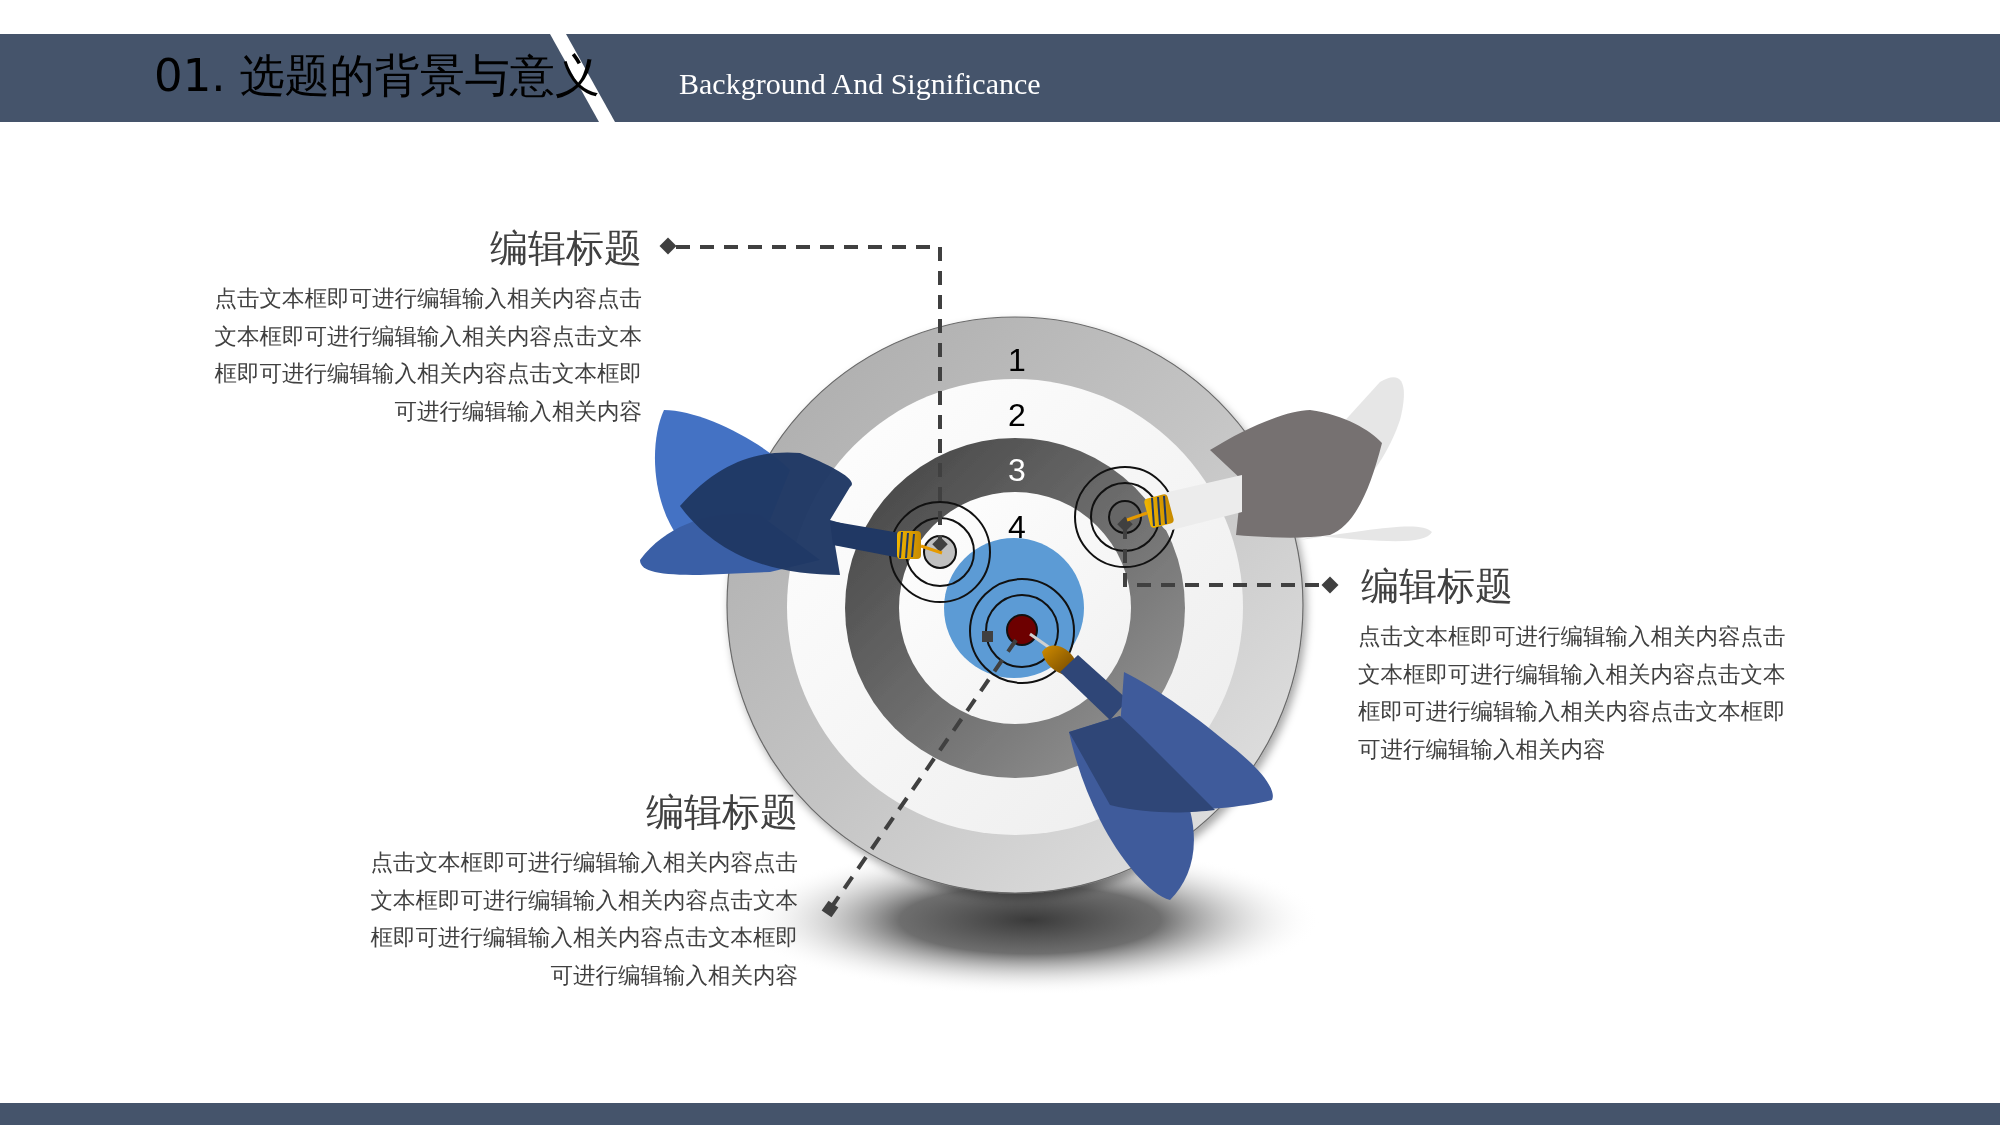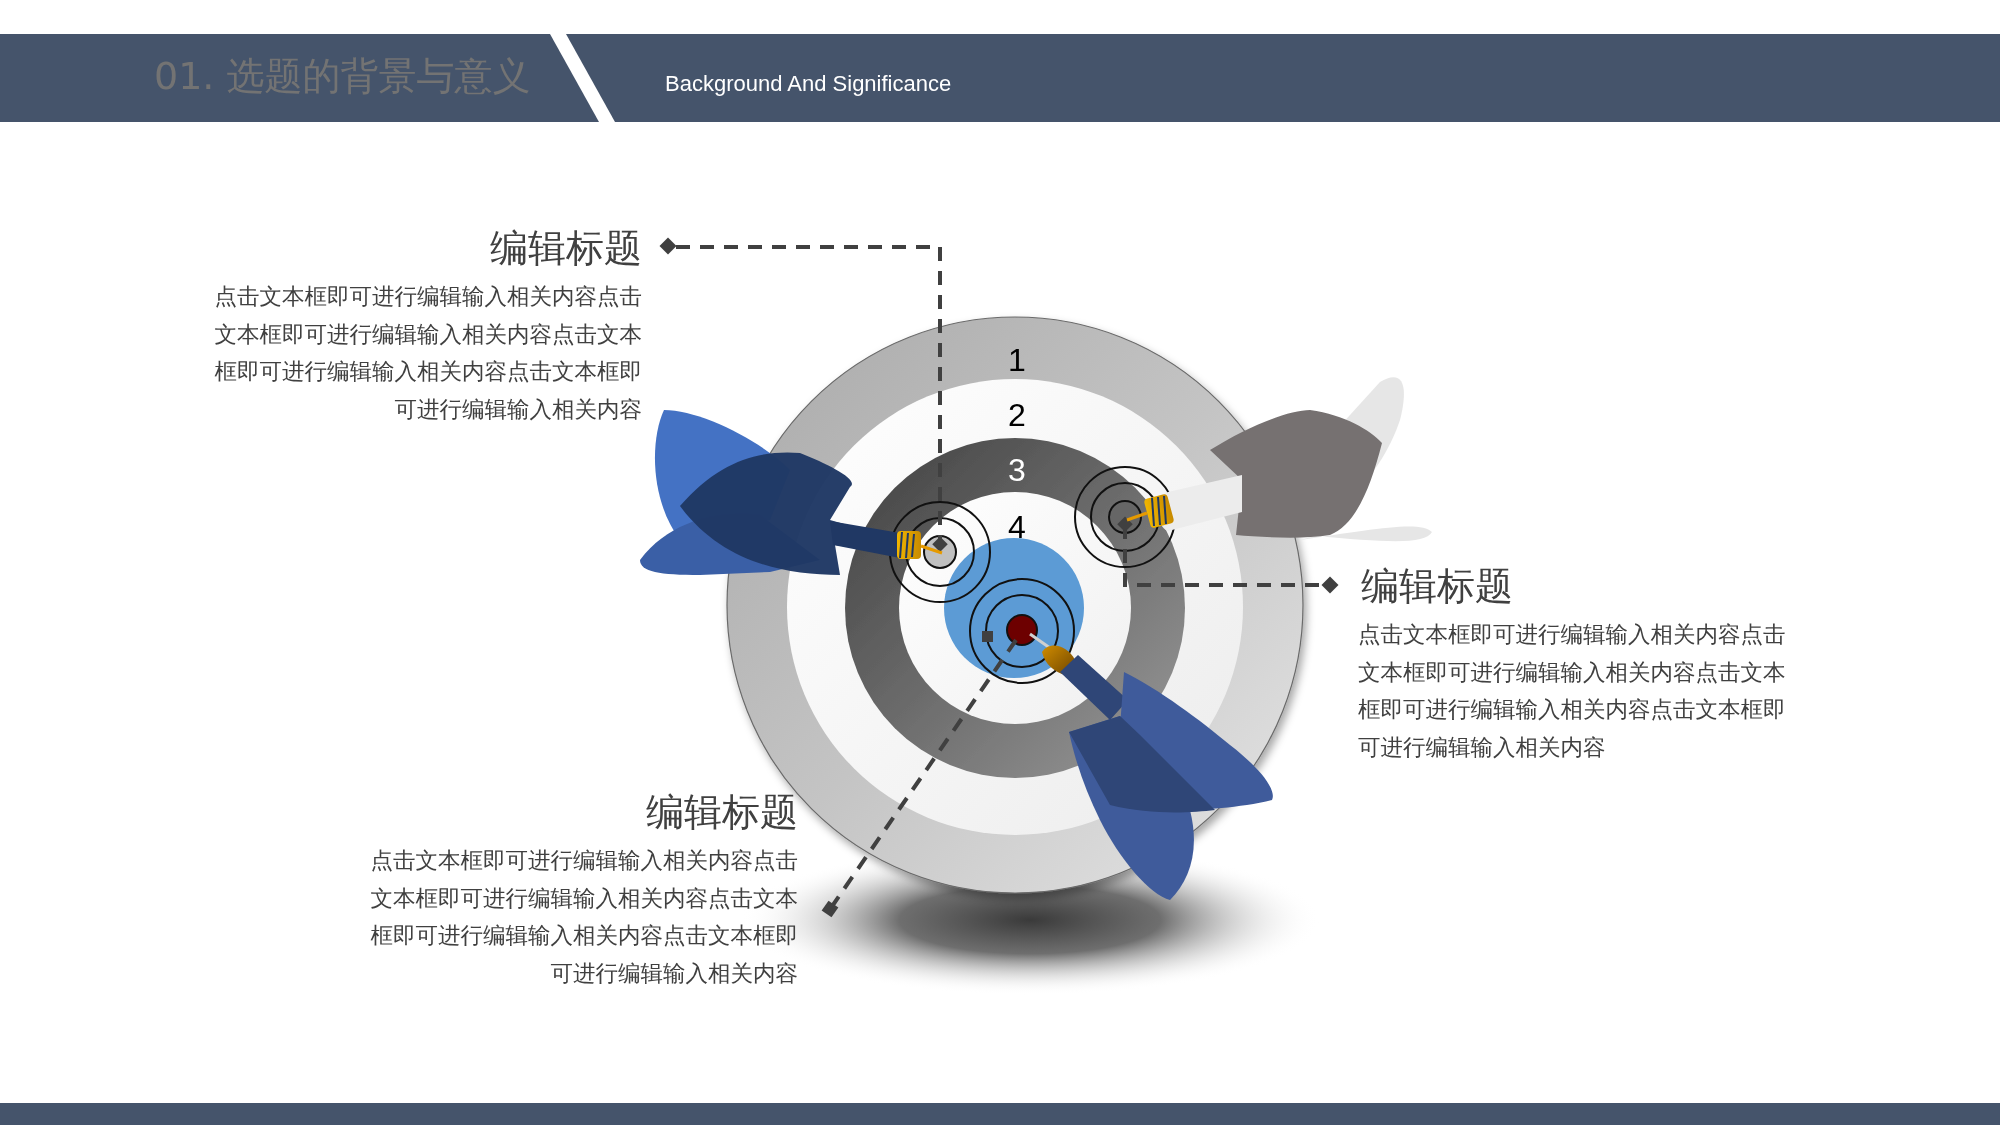--- a/index.html
+++ b/index.html
@@ -1,25 +1,25 @@
 <!DOCTYPE html>
 <html><head>
 <meta charset="utf-8">
 <style>
   html, body { margin:0; padding:0; }
   body { width:2000px; height:1125px; position:relative; overflow:hidden; background:#ffffff; font-family:"Liberation Sans", "DejaVu Sans", sans-serif; }
   .header-bar { position:absolute; left:0; top:34px; width:2000px; height:88px; background:#45546b; }
   .header-slash { position:absolute; left:0; top:34px; width:2000px; height:88px; }
-  .header-title { position:absolute; left:154px; top:46px; height:60px; line-height:60px; font-size:38px; color:#737373; white-space:nowrap; font-family:"DejaVu Sans", sans-serif; }
-  .header-sub { position:absolute; left:665px; top:64px; font-size:22px; line-height:40px; color:#ffffff; white-space:nowrap; font-family:Liberation Sans, sans-serif; }
+  .header-title { position:absolute; left:154px; top:46px; height:60px; line-height:60px; font-size:45px; color:#000000; white-space:nowrap; font-family:"DejaVu Sans", sans-serif; }
+  .header-sub { position:absolute; left:679px; top:64px; font-size:30px; line-height:40px; color:#ffffff; white-space:nowrap; font-family:Liberation Serif, serif; }
   .footer-bar { position:absolute; left:0; top:1103px; width:2000px; height:22px; background:#45546b; }
   .diagram { position:absolute; left:0; top:0; width:2000px; height:1125px; }
   .block { position:absolute; color:#404040; font-family:"DejaVu Sans", sans-serif; }
   .block .title { font-size:38px; line-height:40px; color:#404040; white-space:nowrap; }
-  .block .body { font-size:22.5px; line-height:37.5px; color:#404040; margin-top:12px;font-family:Liberation Mono, monospace; }
+  .block .body { font-size:22.5px; line-height:37.5px; color:#404040; margin-top:12px; }
   .block .body div { white-space:nowrap; }
   .block.right-align { text-align:right; }
   .block.left-align { text-align:left; }
   .ring-num { position:absolute; width:60px; margin-left:-30px; text-align:center; font-size:32px; line-height:40px; font-family:"Liberation Sans", sans-serif; }
 </style>
 </head>
 <body>
 
 <div class="header-bar"></div>
 <svg class="header-slash" width="2000" height="88" viewBox="0 0 2000 88">

